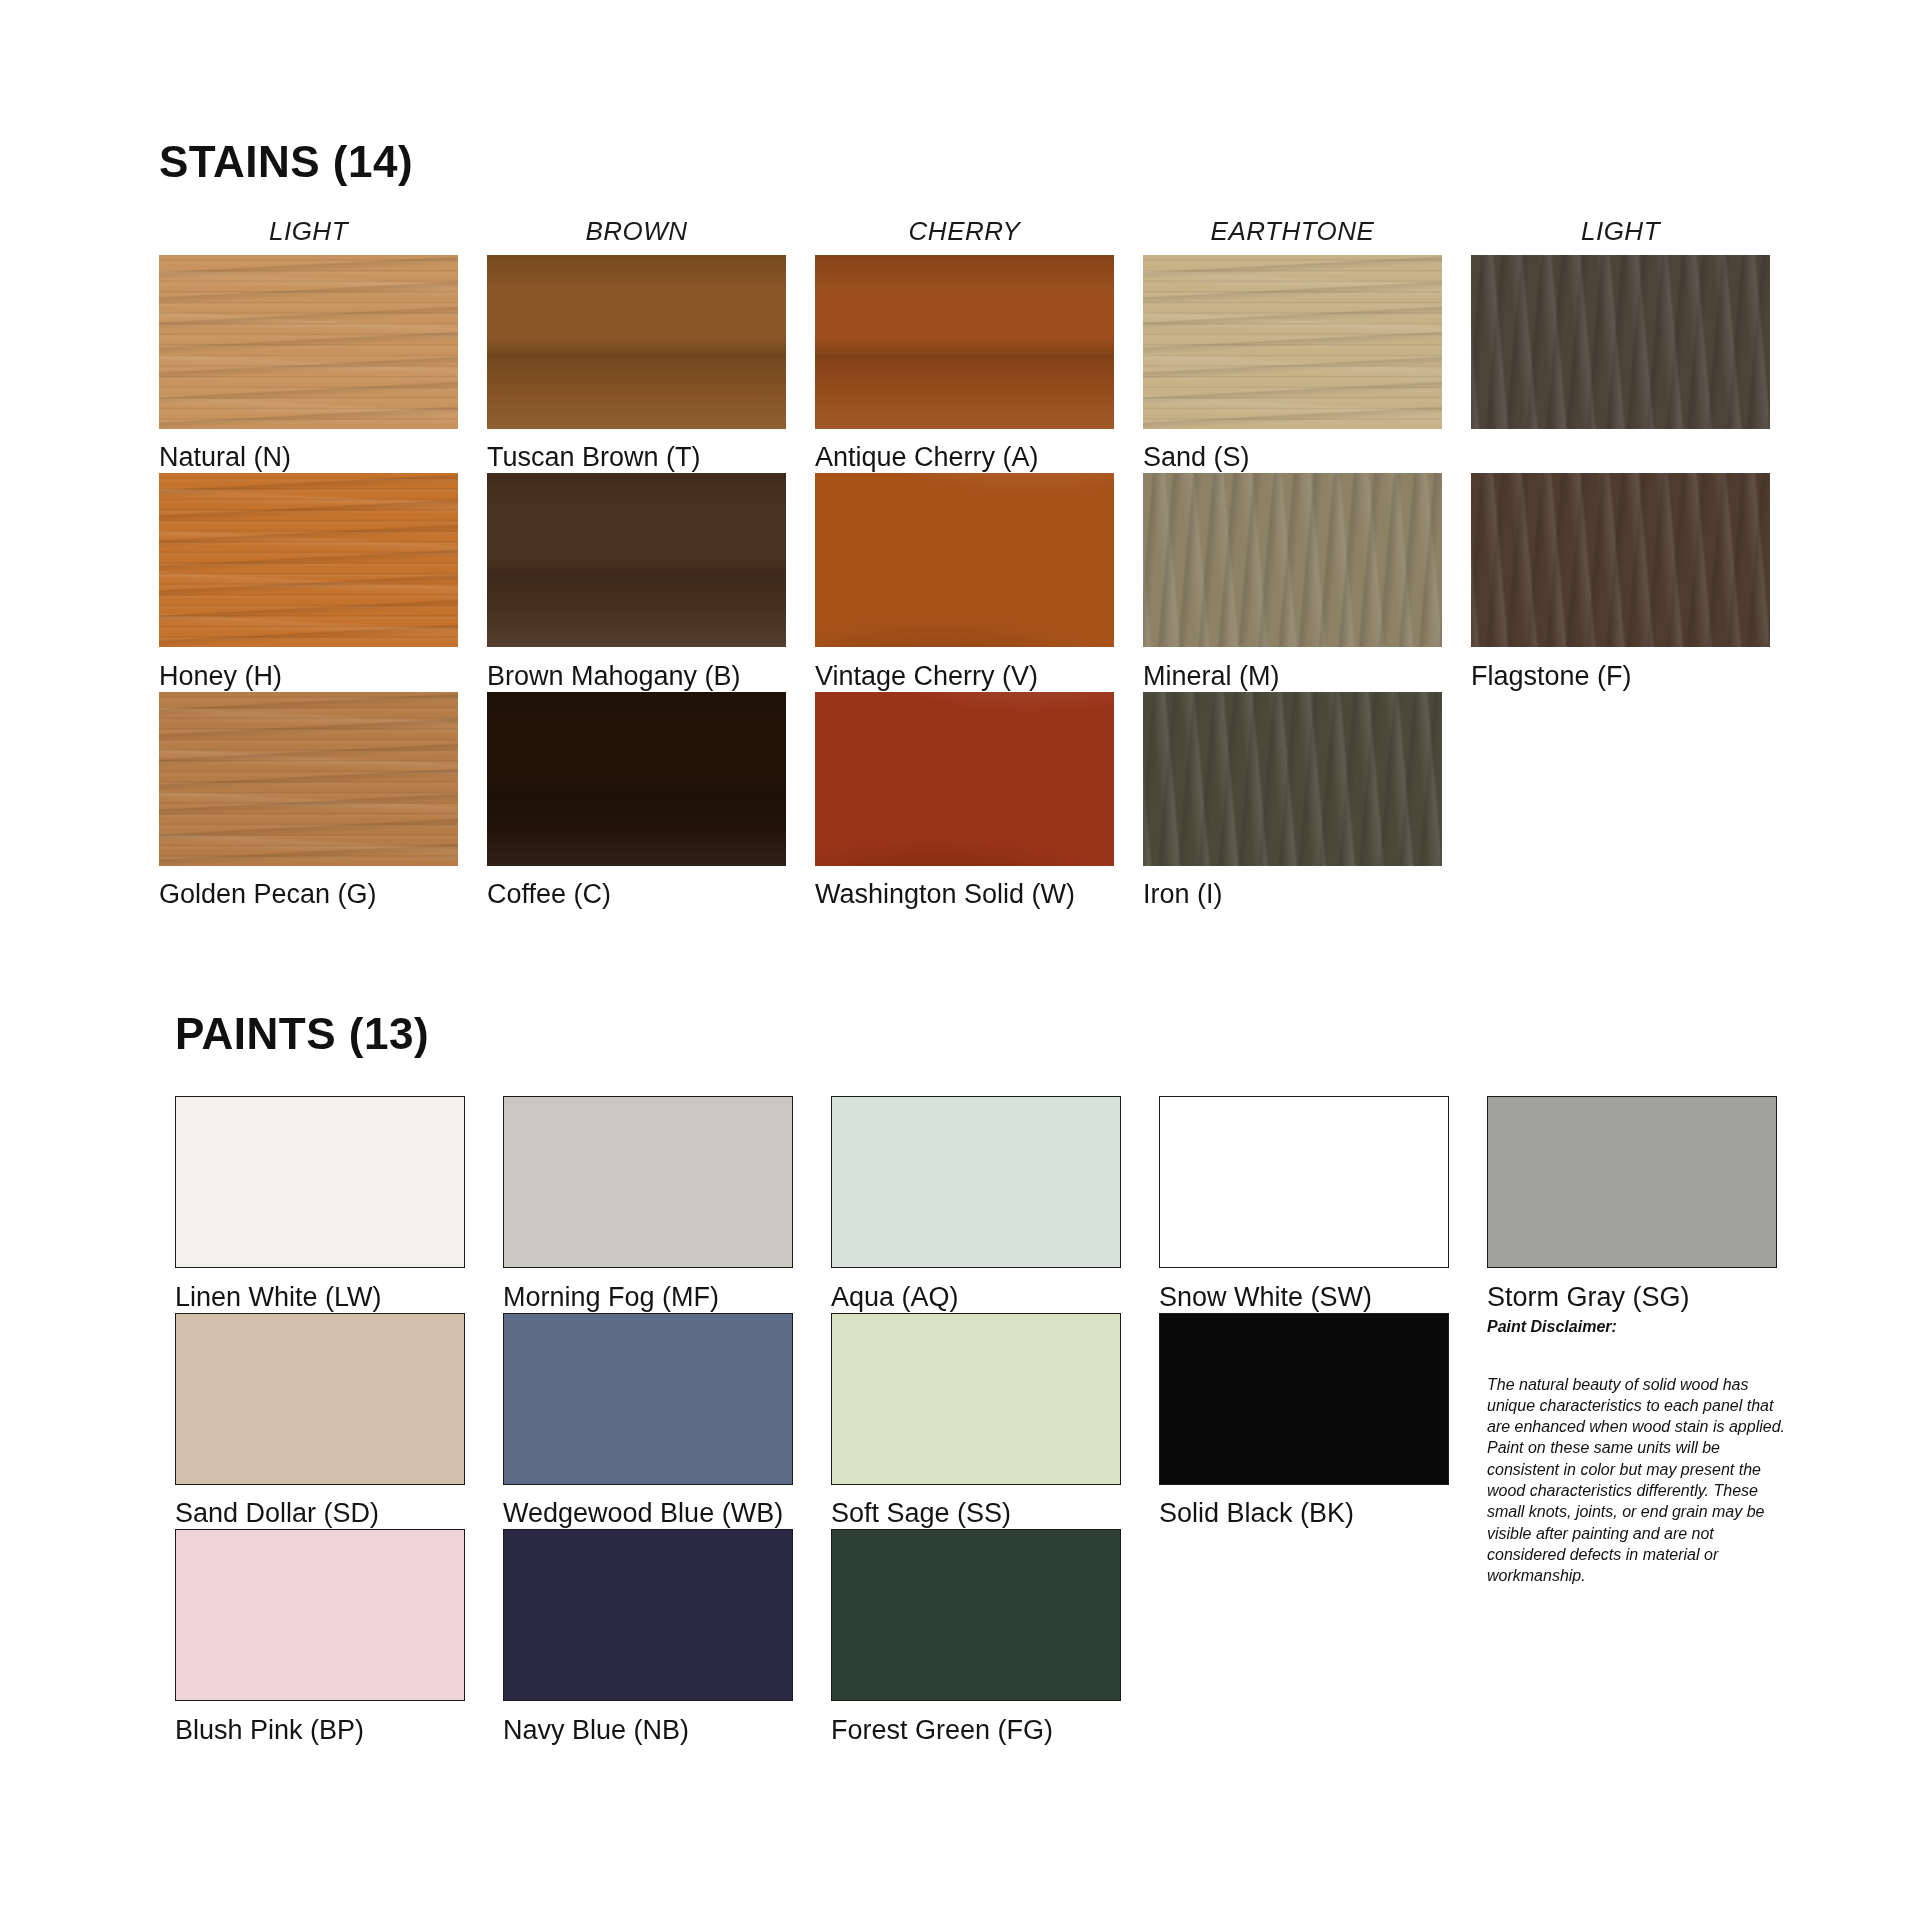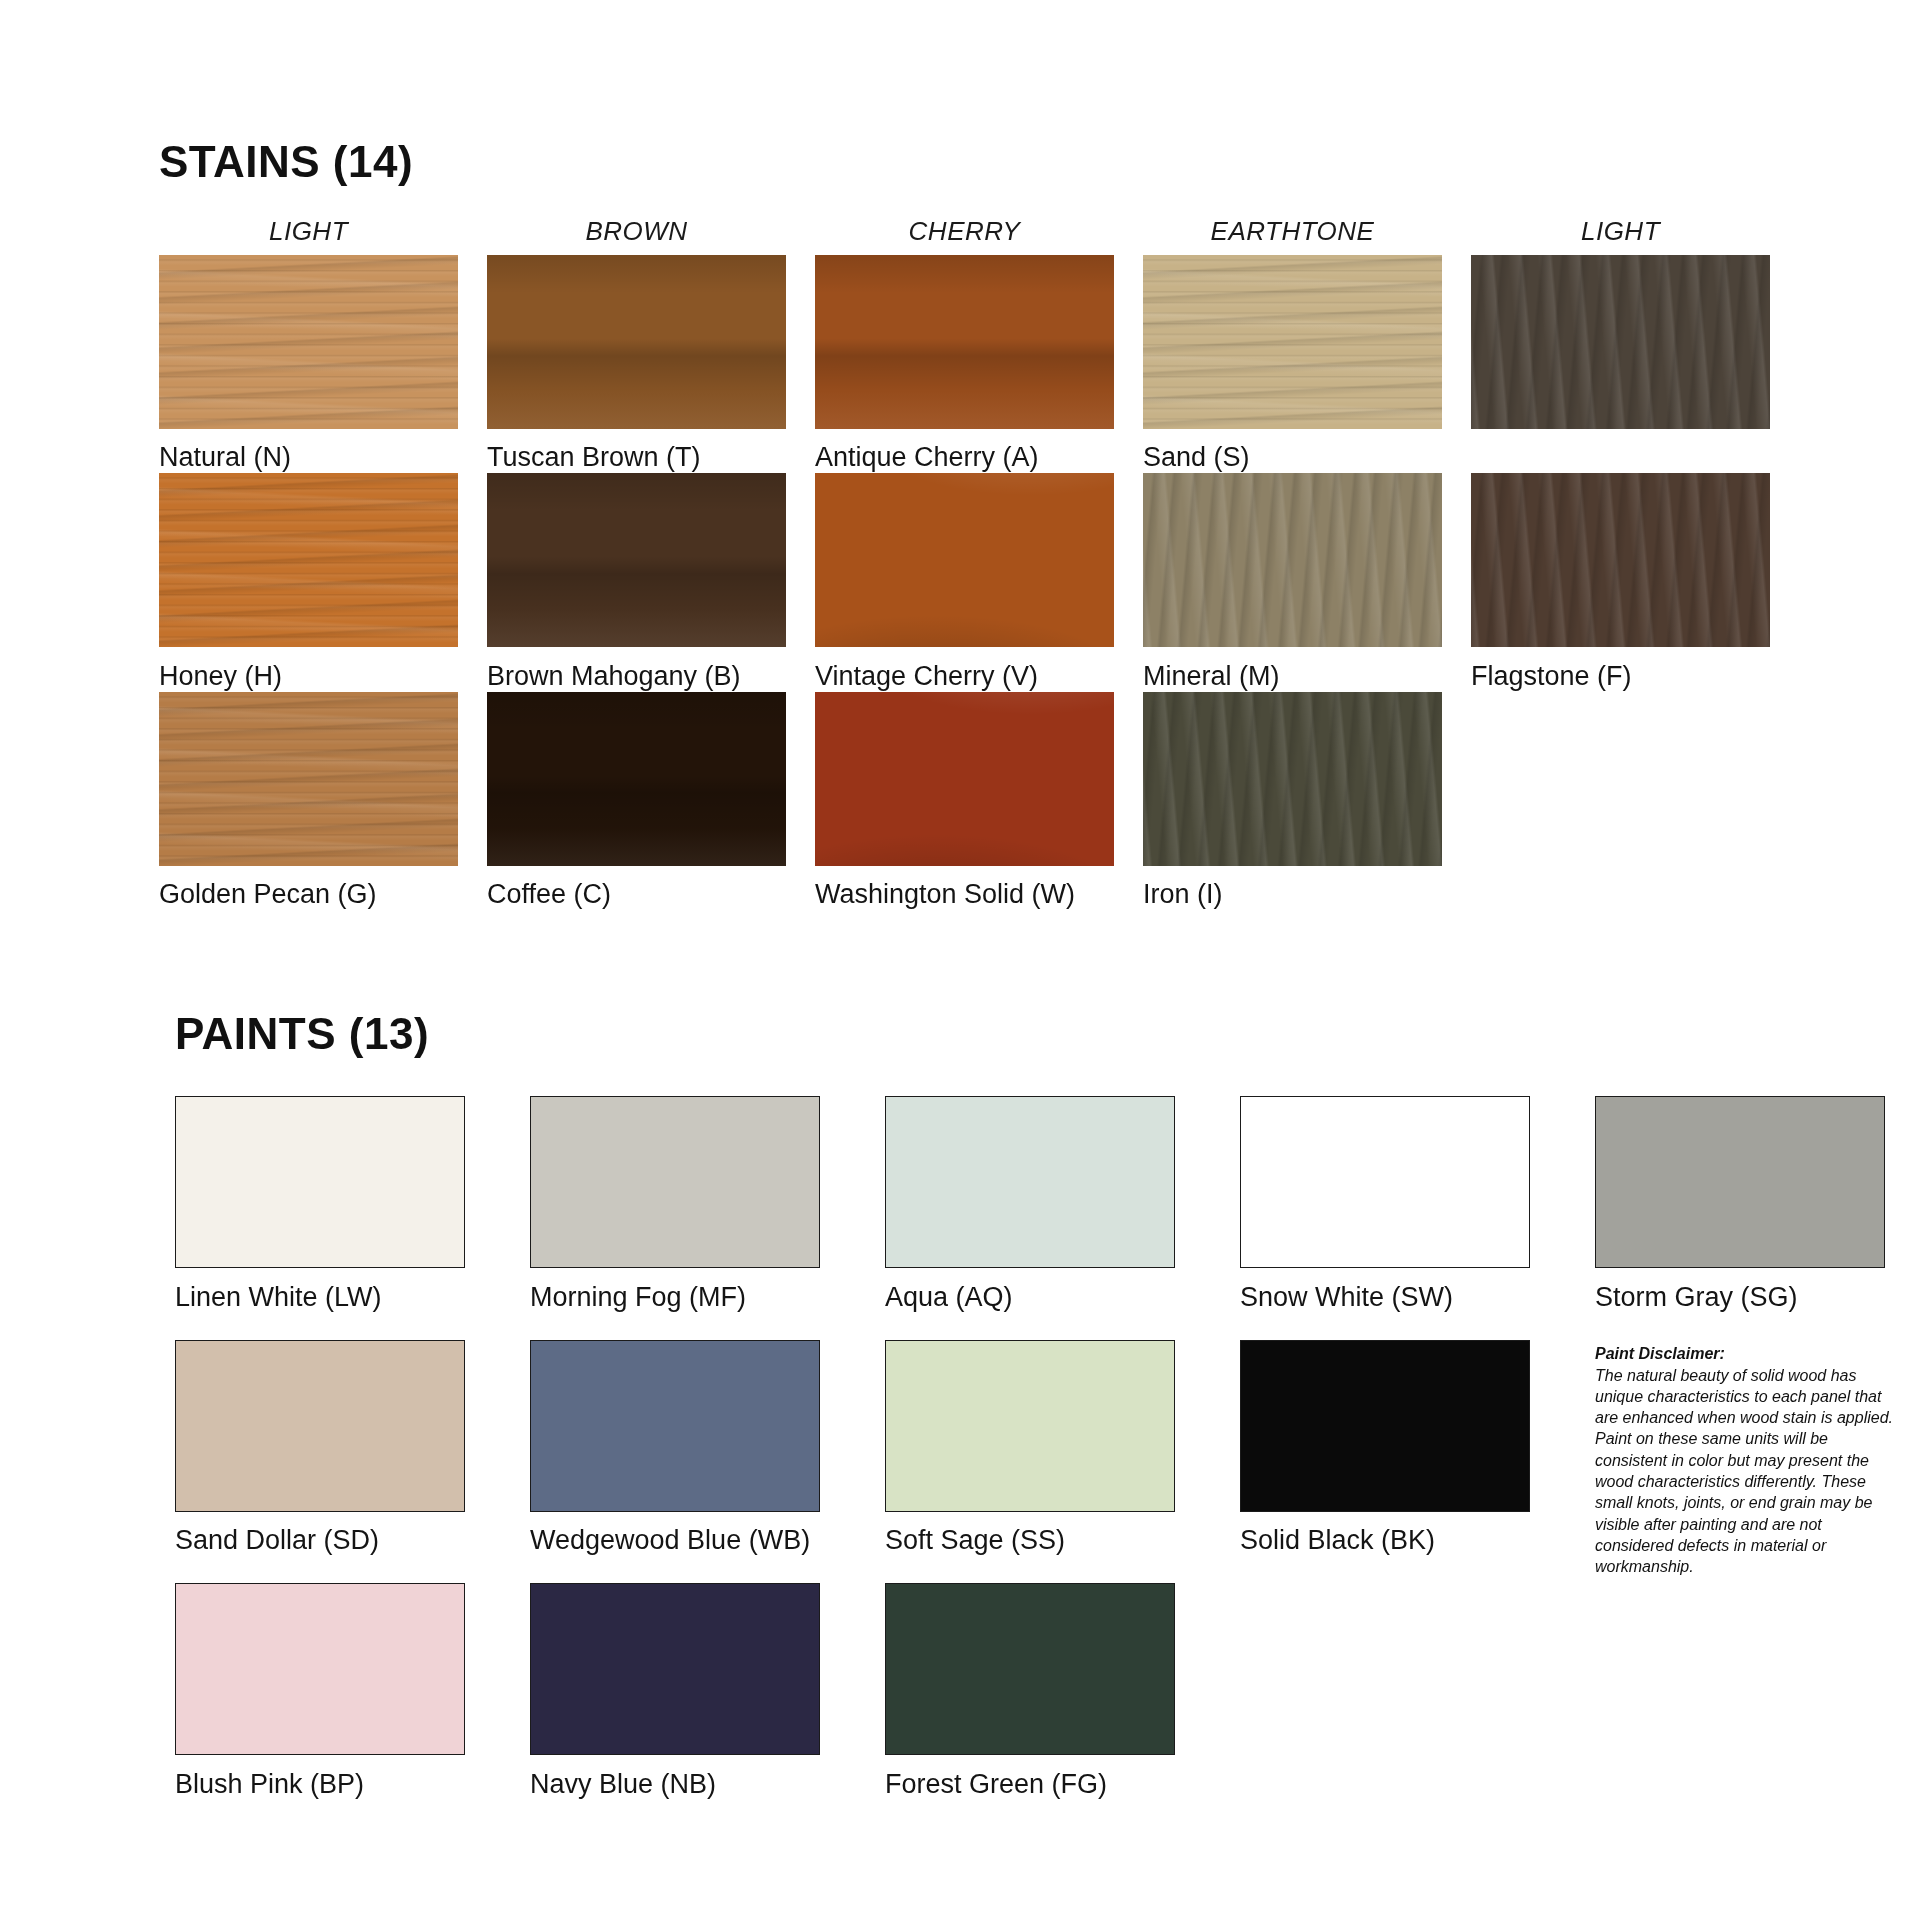--- a/index.html
+++ b/index.html
@@ -117,41 +117,40 @@
         rgba(255,255,255,0.14) 0%, rgba(255,255,255,0.00) 60%);
   }
 
   
   #paints-section { position: absolute; left: 175px; top: 1009px; width: 1641px; }
   #paints-section .section-title { margin-bottom: 37px; }
 
   .paint-grid {
     display: grid;
     grid-template-columns: repeat(5, 328px);
-    gap: 27px;
   }
   .paint-chip {
     width: 290px;
     height: 172px;
     border: 1.9px solid #1b1b1b;
   }
 
   
   .disclaimer {
     grid-column: 5;
     grid-row: 2 / span 2;
     width: 309px;
     padding-top: 3.9px;
     font-size: 16px;
     line-height: 1.33;
     font-style: italic;
     color: #121212;
   }
   .disclaimer .dtitle { font-weight: bold; font-style: italic; }
-  .disclaimer .dbody { display: block; }
+  .disclaimer .dbody { display: block; margin-top: 36px; }
 </style>
 </head>
 <body>
 
 <div class="page">
 
   <section id="stains-section">
     <h1 class="section-title">STAINS (14)</h1>
 
     <div class="cat-row">

